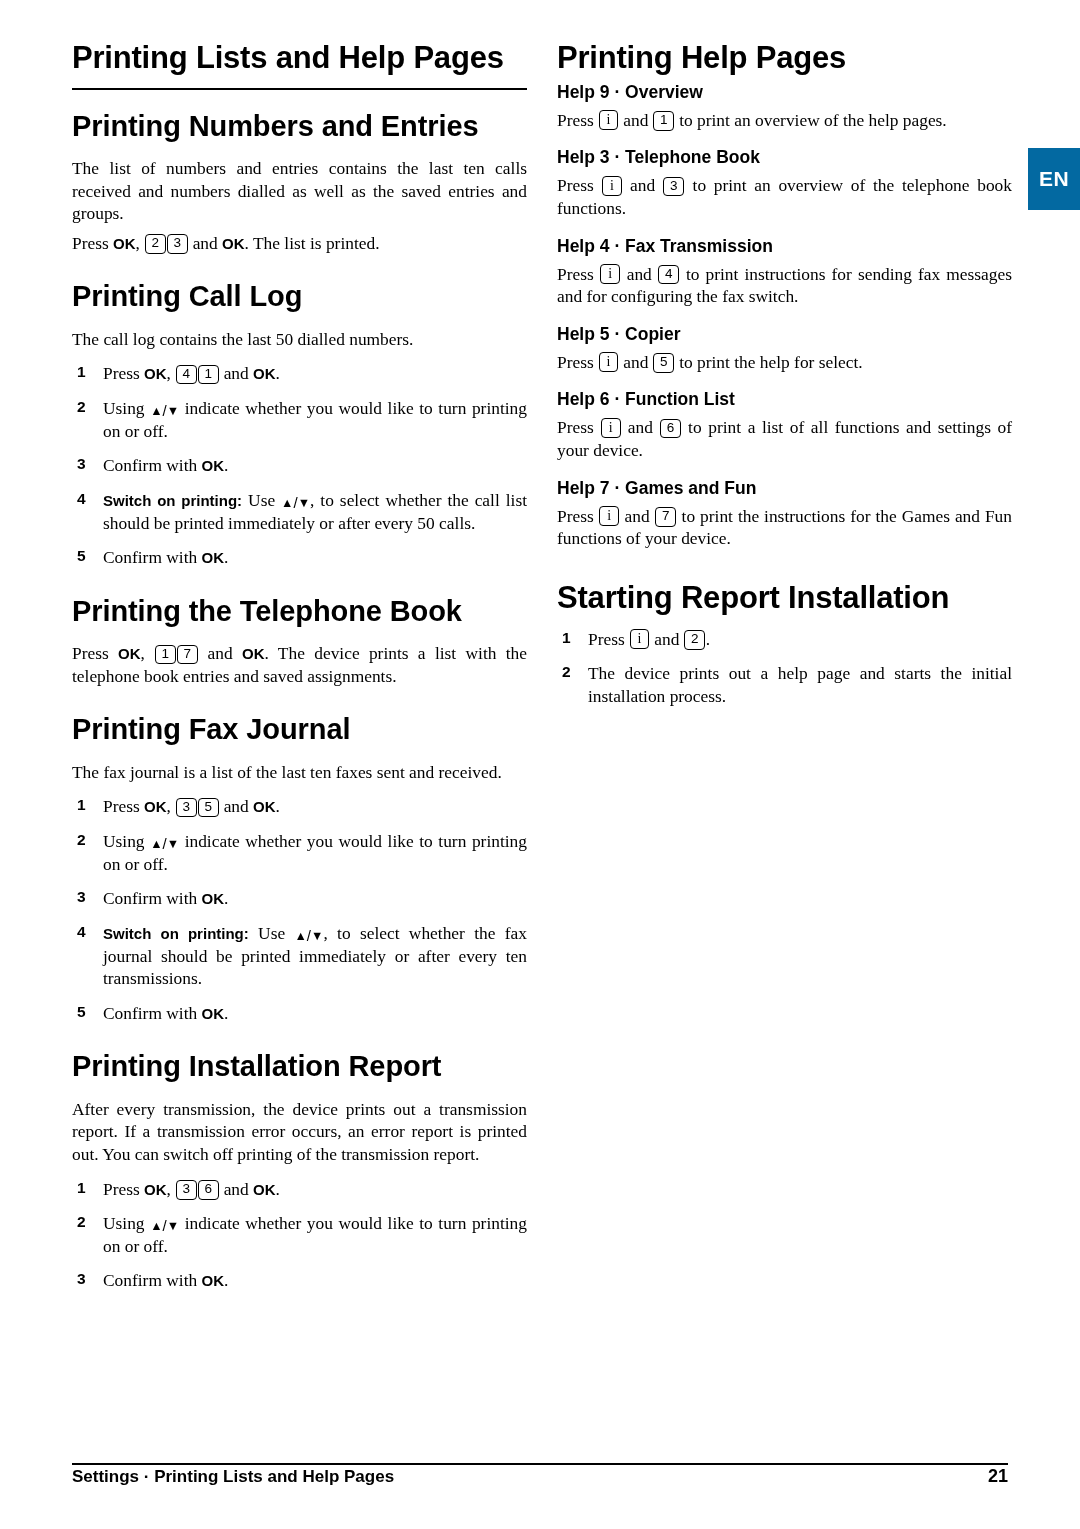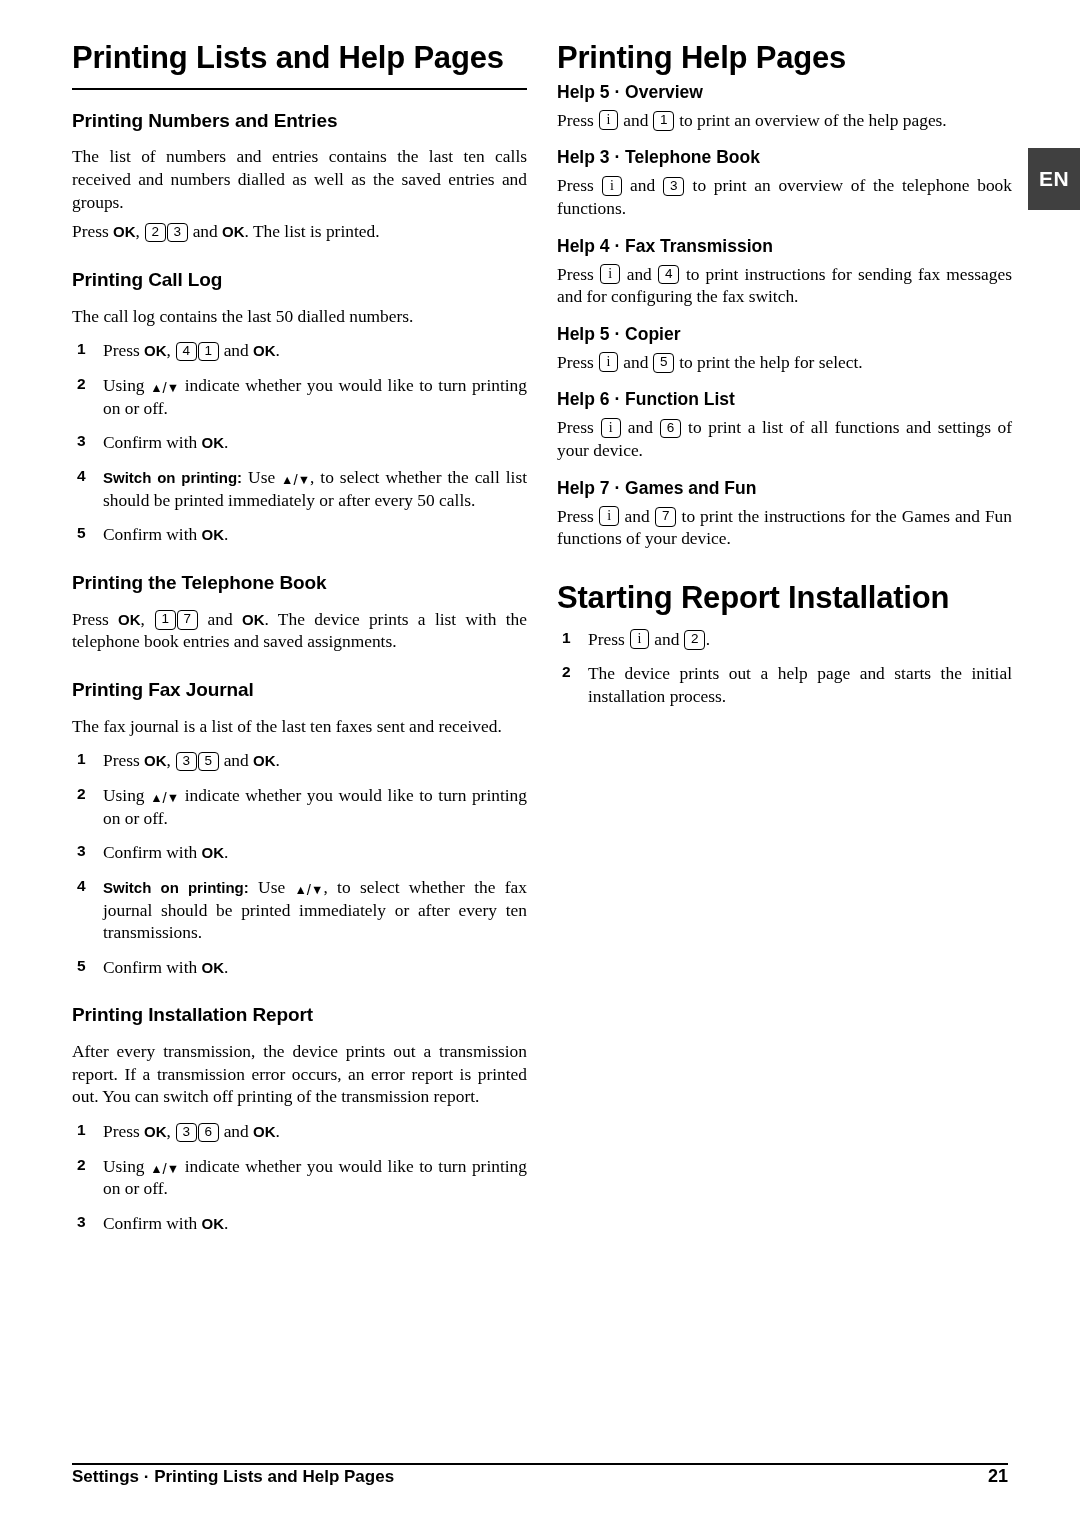--- a/index.html
+++ b/index.html
@@ -21,21 +21,21 @@
     height: 1529px;
   }
 
   
   .side-tab {
     position: absolute;
     right: 0;
     top: 148px;
     width: 52px;
     height: 62px;
-    background: #404040;
+    background: #0369a1;
     color: #ffffff;
     font-family: "Liberation Sans", sans-serif;
     font-weight: bold;
     font-size: 21px;
     letter-spacing: 0.5px;
     display: flex;
     align-items: center;
     justify-content: center;
   }
 
@@ -58,21 +58,21 @@
     line-height: 1.15;
   }
   h1.doc-title.nodivider {
     border-bottom: none;
     padding-bottom: 0;
   }
 
   h2.sec {
     font-family: "Liberation Sans", sans-serif;
     font-weight: bold;
-    font-size: 19px;
+    font-size: 29px;
     letter-spacing: -0.1px;
     margin: 26px 0 14px 0;
     line-height: 1.15;
   }
   h2.sec.first { margin-top: 20px; }
 
   h3.sub {
     font-family: "Liberation Sans", sans-serif;
     font-weight: bold;
     font-size: 17.5px;
@@ -218,21 +218,21 @@
       <li>Using <span class="updown"><span class="ar">▲</span><span class="sl">/</span><span class="ar">▼</span></span> indicate whether you would like to turn printing on or off.</li>
       <li>Confirm with <span class="bold-sans">OK</span>.</li>
     </ol>
 
   </div>
 
   <div class="col col-right">
 
     <h1 class="doc-title nodivider">Printing Help Pages</h1>
 
-    <h3 class="sub first">Help 5 · Overview</h3>
+    <h3 class="sub first">Help 9 · Overview</h3>
     <p class="body"><span>Press</span> <span class="key info">i</span> <span>and</span> <span class="key">1</span> <span>to print an overview of the help pages.</span></p>
 
     <h3 class="sub">Help 3 · Telephone Book</h3>
     <p class="body"><span>Press</span> <span class="key info">i</span> <span>and</span> <span class="key">3</span> <span>to print an overview of the telephone book functions.</span></p>
 
     <h3 class="sub">Help 4 · Fax Transmission</h3>
     <p class="body"><span>Press</span> <span class="key info">i</span> <span>and</span> <span class="key">4</span> <span>to print instructions for sending fax messages and for configuring the fax switch.</span></p>
 
     <h3 class="sub">Help 5 · Copier</h3>
     <p class="body"><span>Press</span> <span class="key info">i</span> <span>and</span> <span class="key">5</span> <span>to print the help for select.</span></p>

